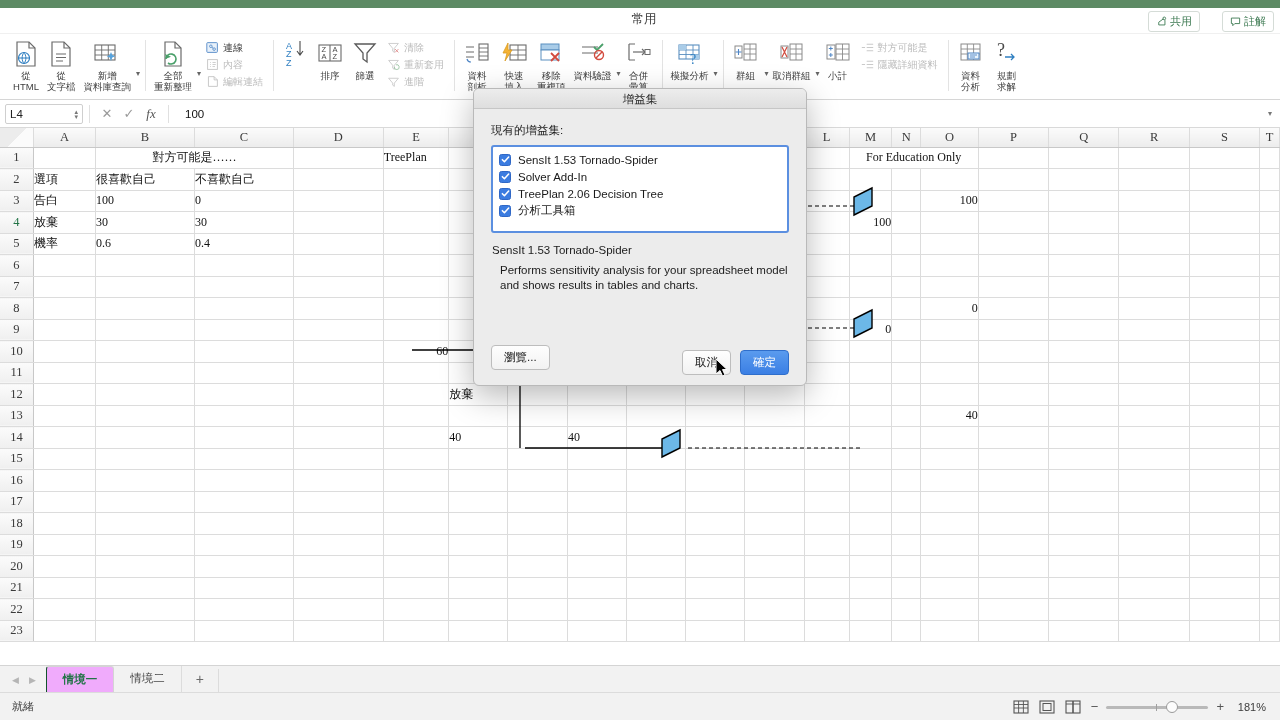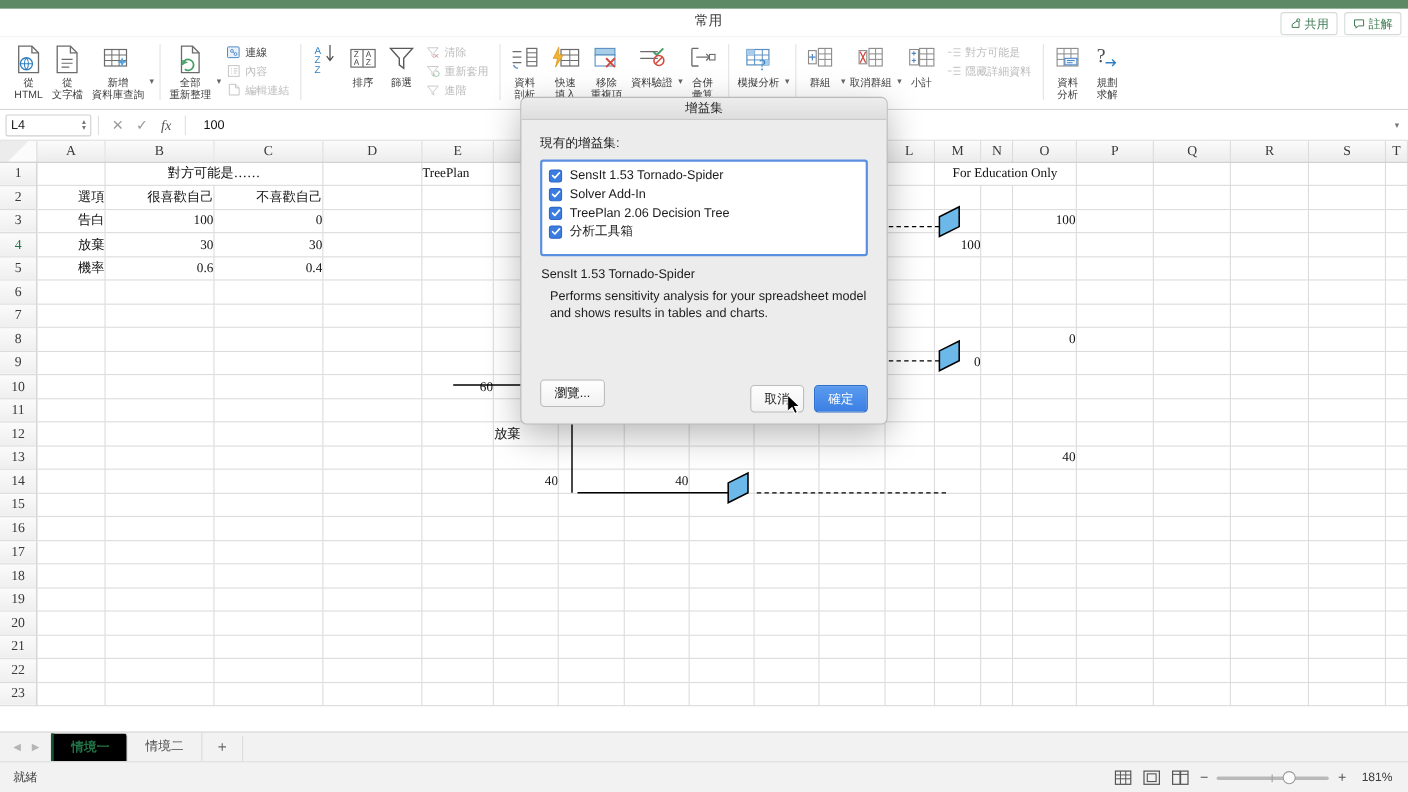--- a/index.html
+++ b/index.html
@@ -25,21 +25,21 @@
   .tabs { display: flex; align-items: center; height: 26px; padding-left: 8px; gap: 2px; flex-direction: column; }
   .tab {
     font-size: 12.5px; color: #3c3c3c; padding: 3px 9px 4px; cursor: default;
     white-space: nowrap; position: relative;
   }
   .tab.active { color: #217346; font-weight: 600; }
   .tab.active::after {
     content: ""; position: absolute; left: 8px; right: 8px; bottom: -1px;
     height: 2px; background: #217346;
   }
-  .topright { position: absolute; right: 6px; top: 3px; display: flex; gap: 6px; }
+  .topright { position: absolute; right: 6px; top: 3px; display: flex; gap: 22px; }
   .pillbtn {
     display: flex; align-items: center; gap: 3px;
     font-size: 11px; color: #3d7a52;
     border: 1px solid #d5dcd7; border-radius: 3px; padding: 2px 7px;
     background: #fff; cursor: default; white-space: nowrap;
   }
 
   
   .ribbon {
     position: absolute; left: 0; top: 34px; width: 1280px; height: 66px;
@@ -108,42 +108,42 @@
   table.grid thead th.corner {
     width: 34px; background: linear-gradient(135deg,#ececec 50%,#fbfbfb 50%);
   }
   table.grid tbody th.rowhdr {
     width: 34px; background: linear-gradient(#fbfbfb,#efefef);
     font-family: "Liberation Serif", serif; font-size: 12.5px; color: #3a3a3a;
     text-align: center; font-weight: normal; border-right: 1px solid #c8c8c8;
     cursor: default;
   }
   table.grid tbody th.rowhdr.sel { color: #217346; }
-  td.c { text-align: right; }
+  td.c { text-align: left; }
   td.r { text-align: right; padding-right: 5px; }
   td.l { text-align: left; padding-left: 5px; }
   .merged-head { text-align: center; }
 
   
   .tree { position: absolute; left: 0; top: 128px; width: 1280px; height: 537px; pointer-events: none; }
 
   
   .tabbar {
     position: absolute; left: 0; top: 665px; width: 1280px; height: 27px;
     background: #f2f2f2; border-top: 1px solid #d4d4d4;
     display: flex; align-items: flex-end;
   }
   .navarrows { display: flex; gap: 10px; padding: 0 10px 7px 12px; }
   .navarrows span { font-size: 9px; color: #b5b5b5; cursor: default; }
   .stab {
     font-size: 11.5px; padding: 5px 16px 6px; color: #4a4a4a; cursor: default;
     border-right: 1px solid #dcdcdc; white-space: nowrap;
   }
-  .stab.active { background: #000000; color: #217346; font-weight: 600;
-    border-top: 1px solid #d4d4d4; border-left: 3px solid #14532d; border-right: 1px solid #d4d4d4;
+  .stab.active { background: #f0abfc; color: #217346; font-weight: 600;
+    border-top: 1px solid #d4d4d4; border-left: 1px solid #14532d; border-right: 1px solid #d4d4d4;
     border-radius: 3px 3px 0 0; margin-bottom: -1px; }
   .addsheet { font-size: 14px; color: #6a6a6a; padding: 2px 14px 5px; cursor: default; border-right:1px solid #dcdcdc;}
 
   
   .statusbar {
     position: absolute; left: 0; top: 692px; width: 1280px; height: 28px;
     background: #f2f2f2; border-top: 1px solid #dcdcdc;
     display: flex; align-items: center;
   }
   .status-left { font-size: 11px; color: #3c3c3c; padding-left: 12px; }

